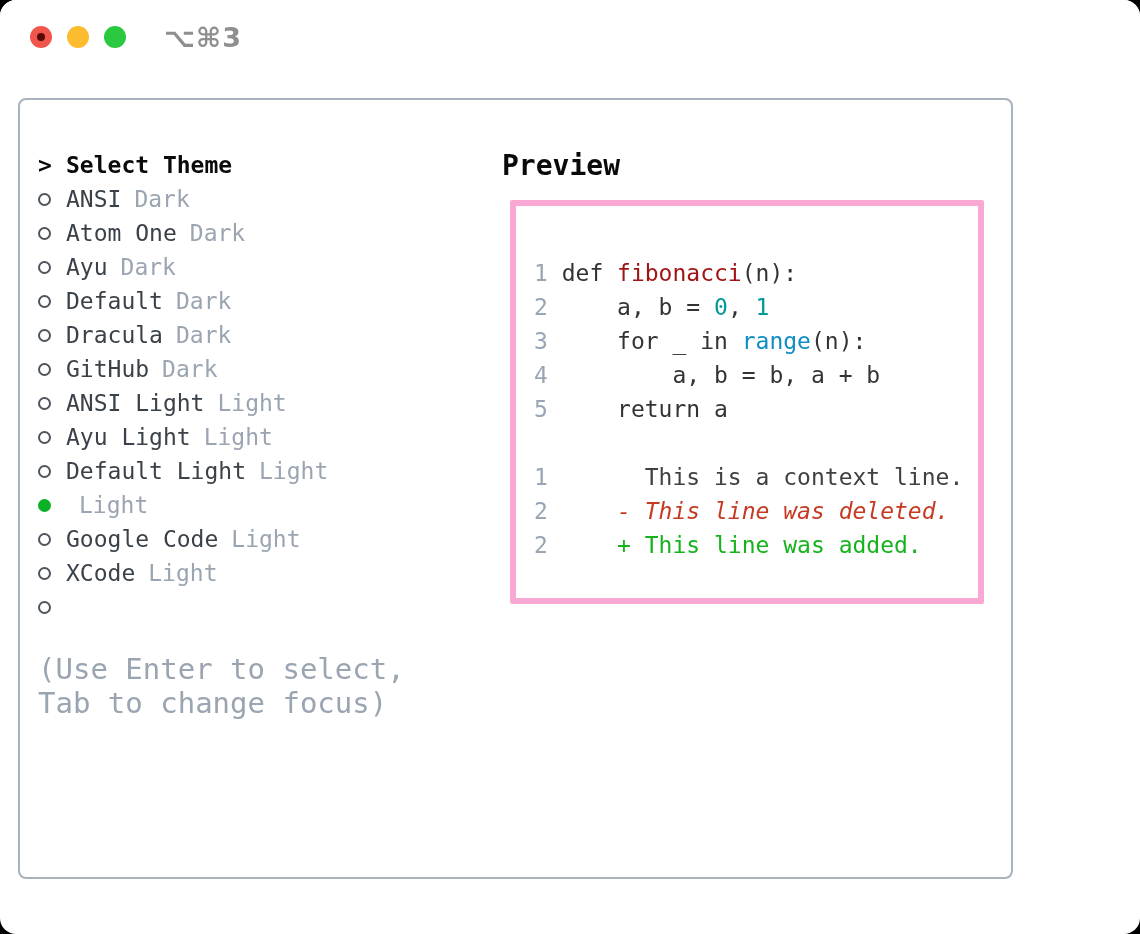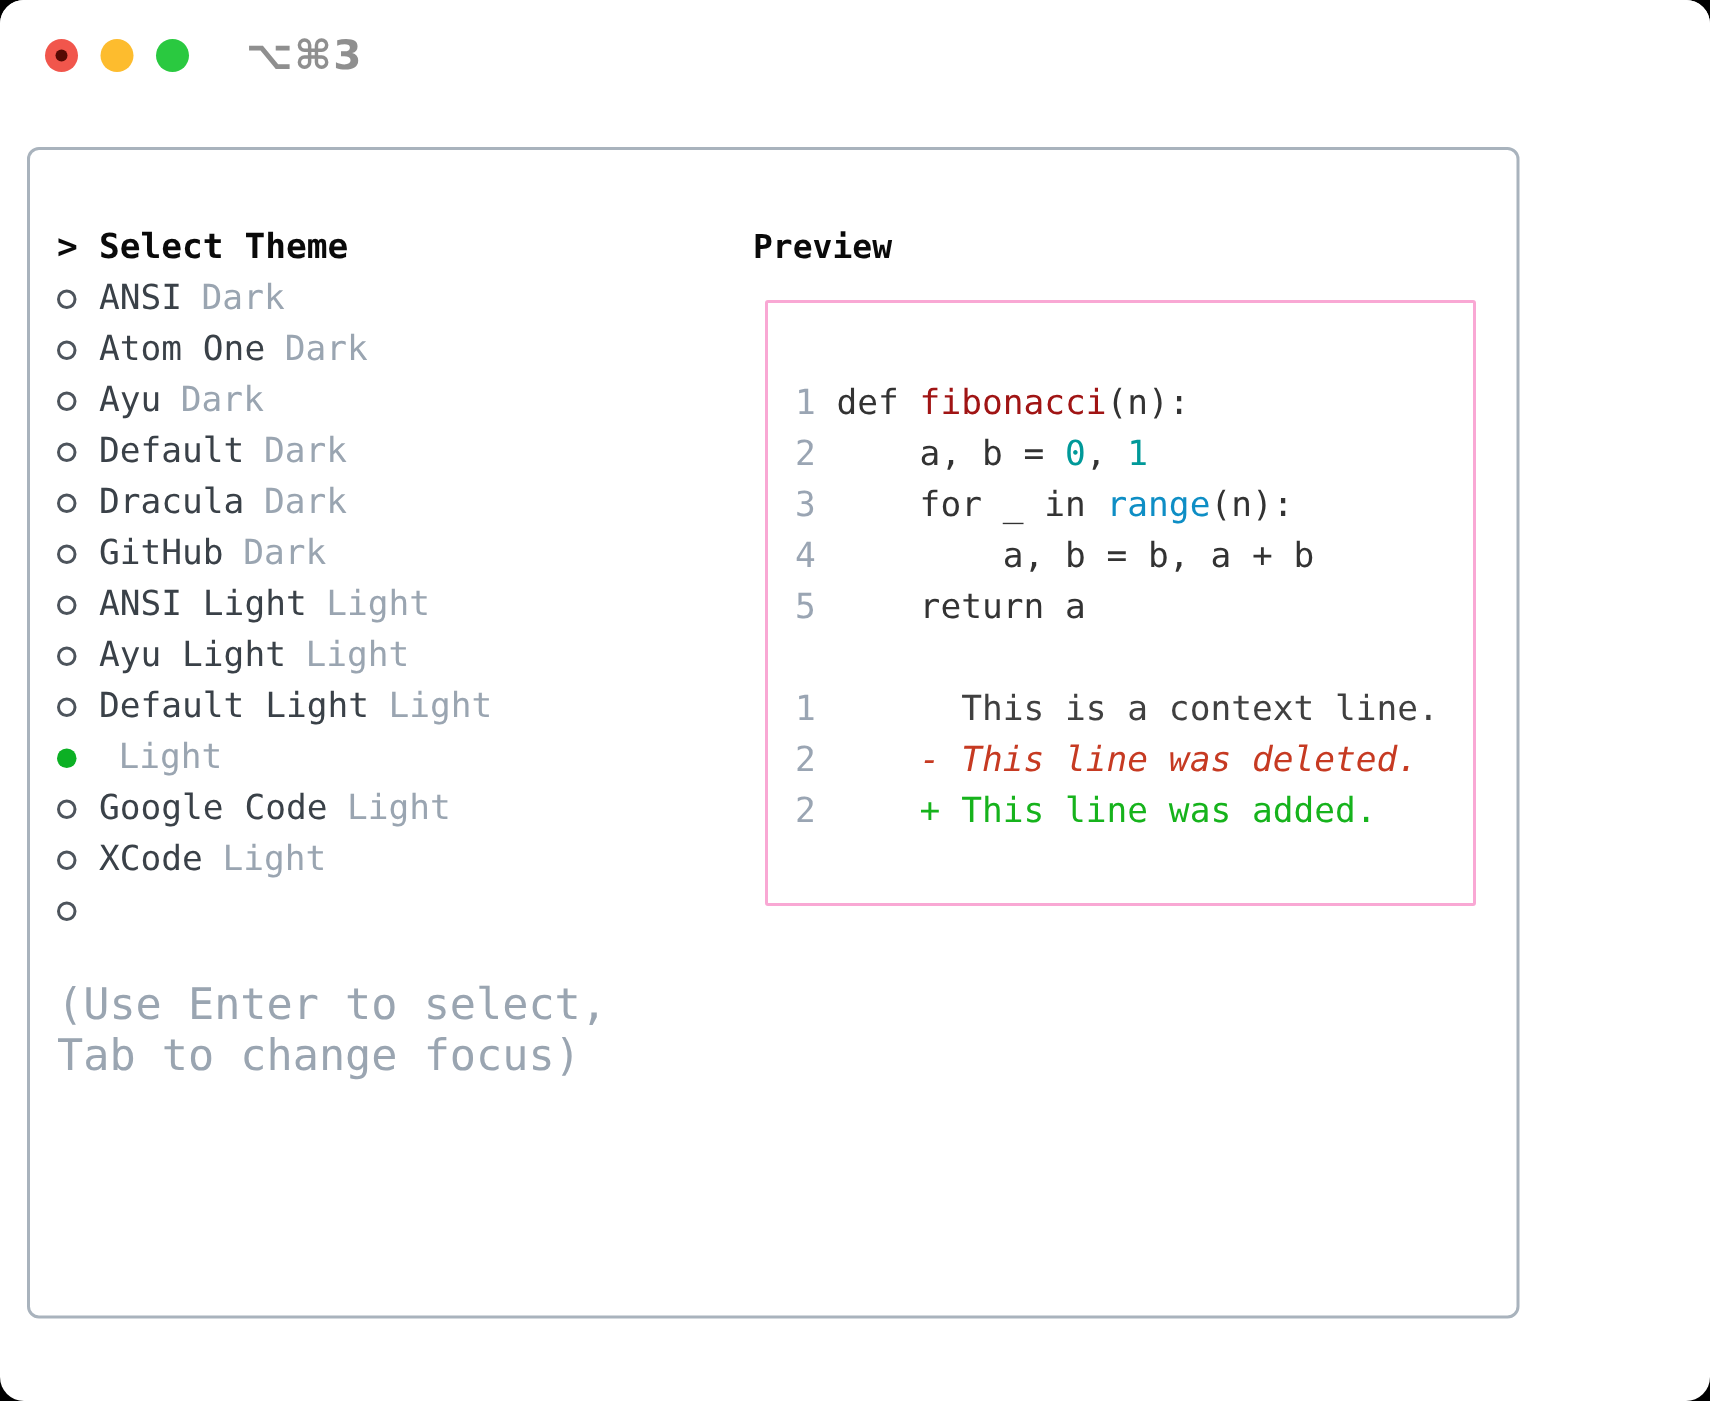--- a/index.html
+++ b/index.html
@@ -48,24 +48,24 @@
   .item-name{color:#3a4148;}
   .item-name.sel{color:#0cb024;}
   .variant{color:#9aa5b1;margin-left:13px;}
   .apply-row{margin-top:34px;}
   .hint{
     margin-top:28px;width:410px;
     color:#9aa5b1;font-size:29px;line-height:34px;
   }
   
   .preview-title{position:absolute;left:482px;top:48px;height:34px;display:flex;align-items:center;
-    font-size:22px;font-weight:bold;color:#0a0a0a;}
+    font-size:28px;font-weight:bold;color:#0a0a0a;}
   .preview-box{
     position:absolute;left:490px;top:100px;width:474px;height:404px;
-    border:2px solid #f9a8d4;border-radius:2px;background:#ffffff;box-sizing:border-box;
+    border:6px solid #f9a8d4;border-radius:2px;background:#ffffff;box-sizing:border-box;
   }
   .code{
     position:absolute;left:18px;top:50px;
     font-size:23px;line-height:34px;white-space:pre;
   }
   .code-line{height:34px;}
   .ln{display:inline-block;width:2ch;color:#9aa5b3;}
   .seg.plain{color:#333333;}
   .seg.title{color:#a01414;}
   .seg.number{color:#009999;}

